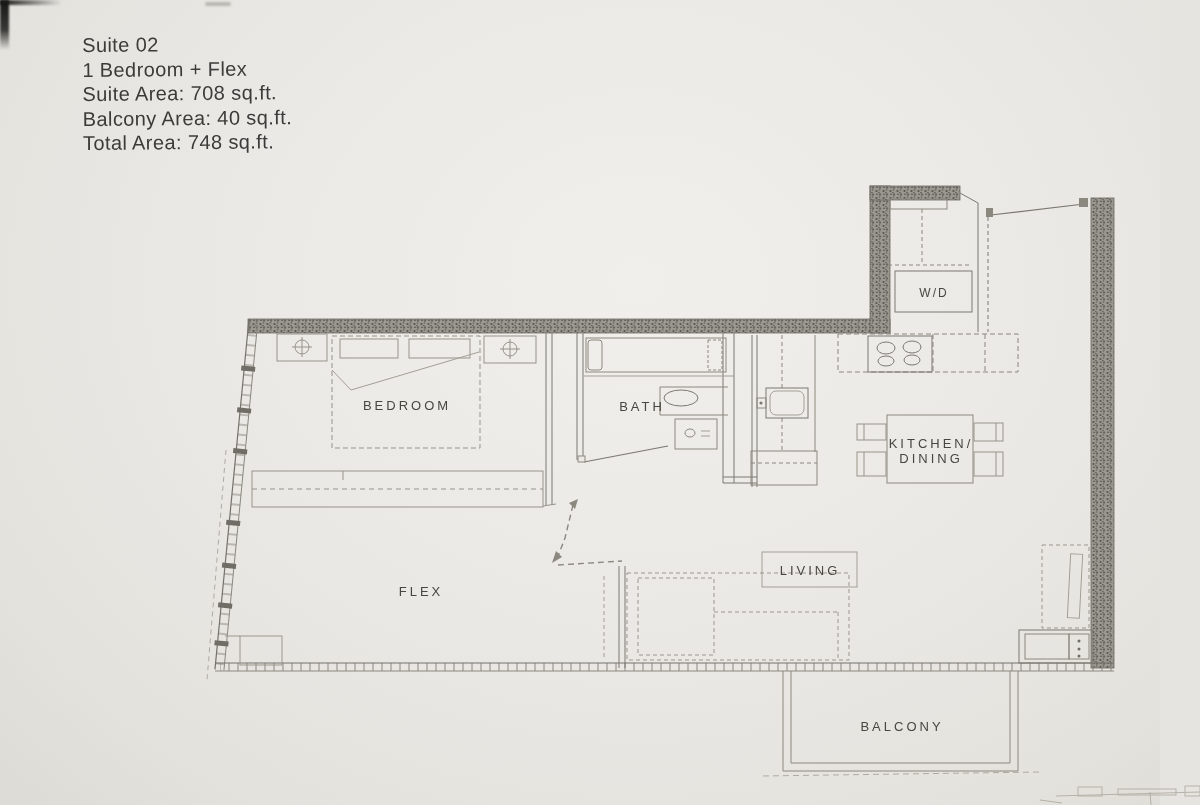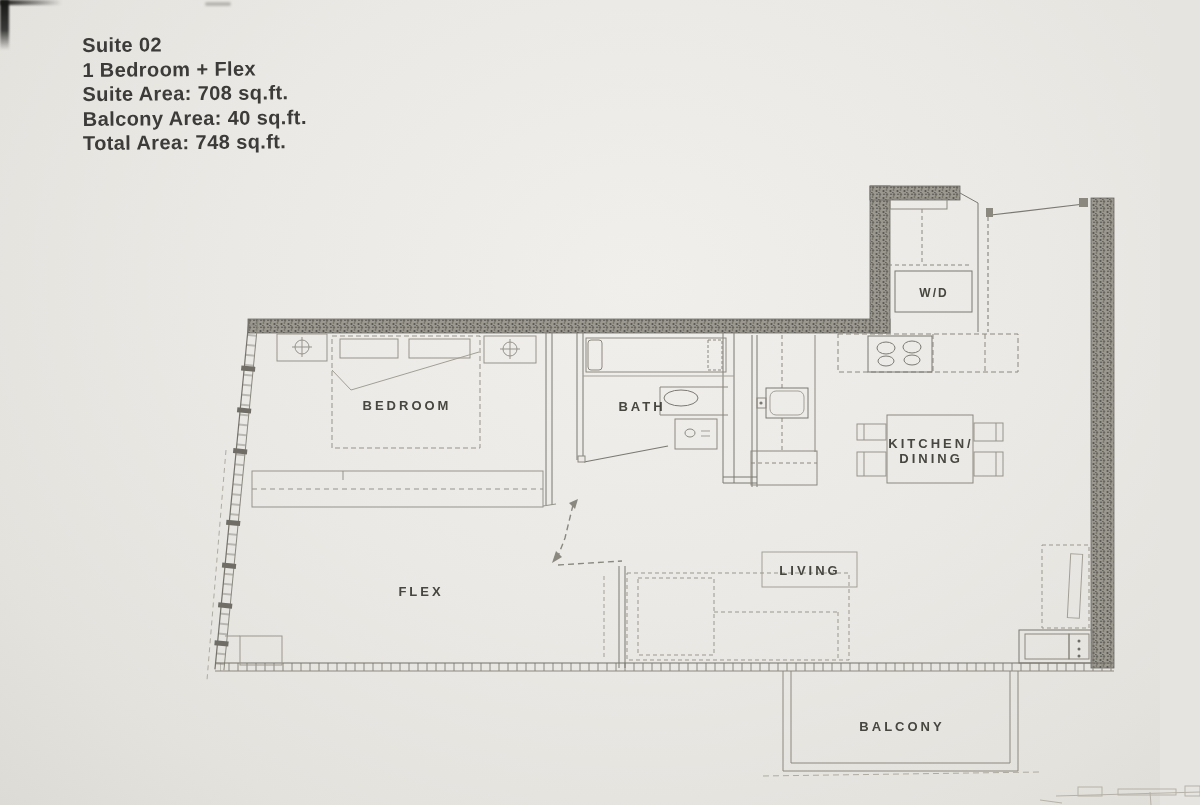--- a/index.html
+++ b/index.html
@@ -1,19 +1,19 @@
 <!DOCTYPE html>
 <html><head>
 <meta charset="utf-8">
 <style>
   html,body{margin:0;padding:0;}
   body{width:1200px;height:805px;overflow:hidden;background:#e6e4e0;
        font-family:"Liberation Sans", sans-serif;}
   #photo{position:relative;width:1160px;height:805px;
-         background:radial-gradient(ellipse at 55% 35%, #f1efeb 0%, #ebe9e5 45%, #e4e2dd 80%, #dddbd6 100%);font-weight:bold;}
+         background:radial-gradient(ellipse at 55% 35%, #f1efeb 0%, #ebe9e5 45%, #e4e2dd 80%, #dddbd6 100%);}
   
   .edge-left{position:absolute;left:0;top:0;width:9px;height:50px;
              background:linear-gradient(to bottom, #161614 0%, #3a3a38 60%, rgba(60,60,58,0)) ;
              filter:blur(1px);}
   .edge-top{position:absolute;left:0;top:0;width:62px;height:5px;
             background:linear-gradient(to right,#1a1a18, rgba(40,40,38,0));filter:blur(1px);}
   .smudge{position:absolute;left:205px;top:2px;width:26px;height:4px;background:#b9b7b2;
           border-radius:3px;filter:blur(1px);}
   
   #header{position:absolute;left:82px;top:33px;color:#3c3b39;font-size:20px;

